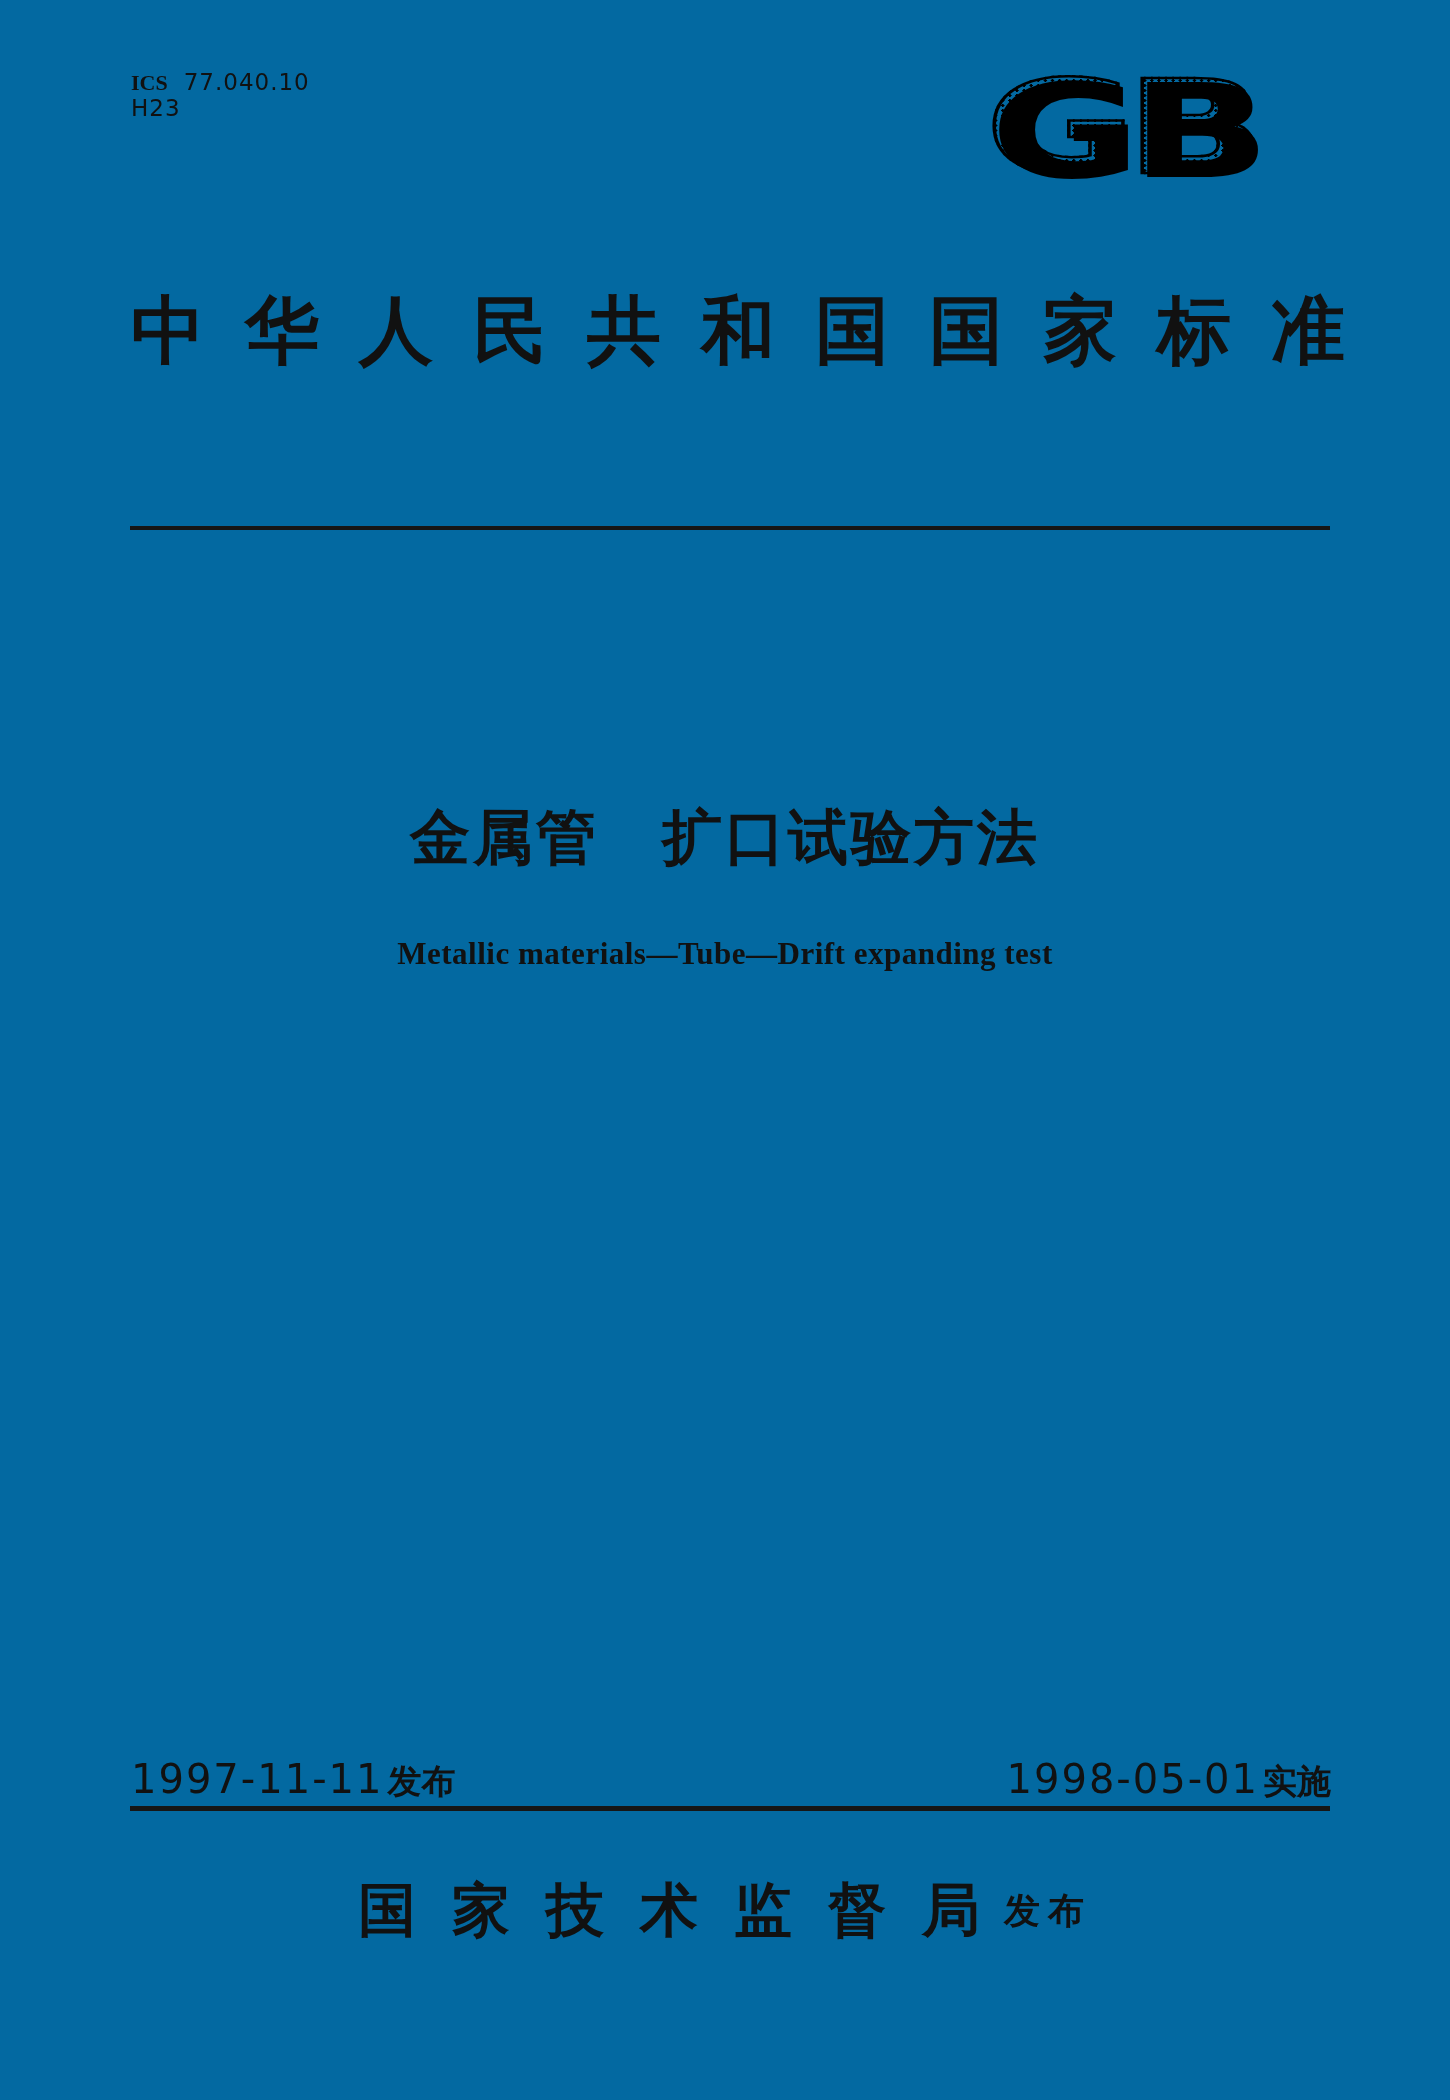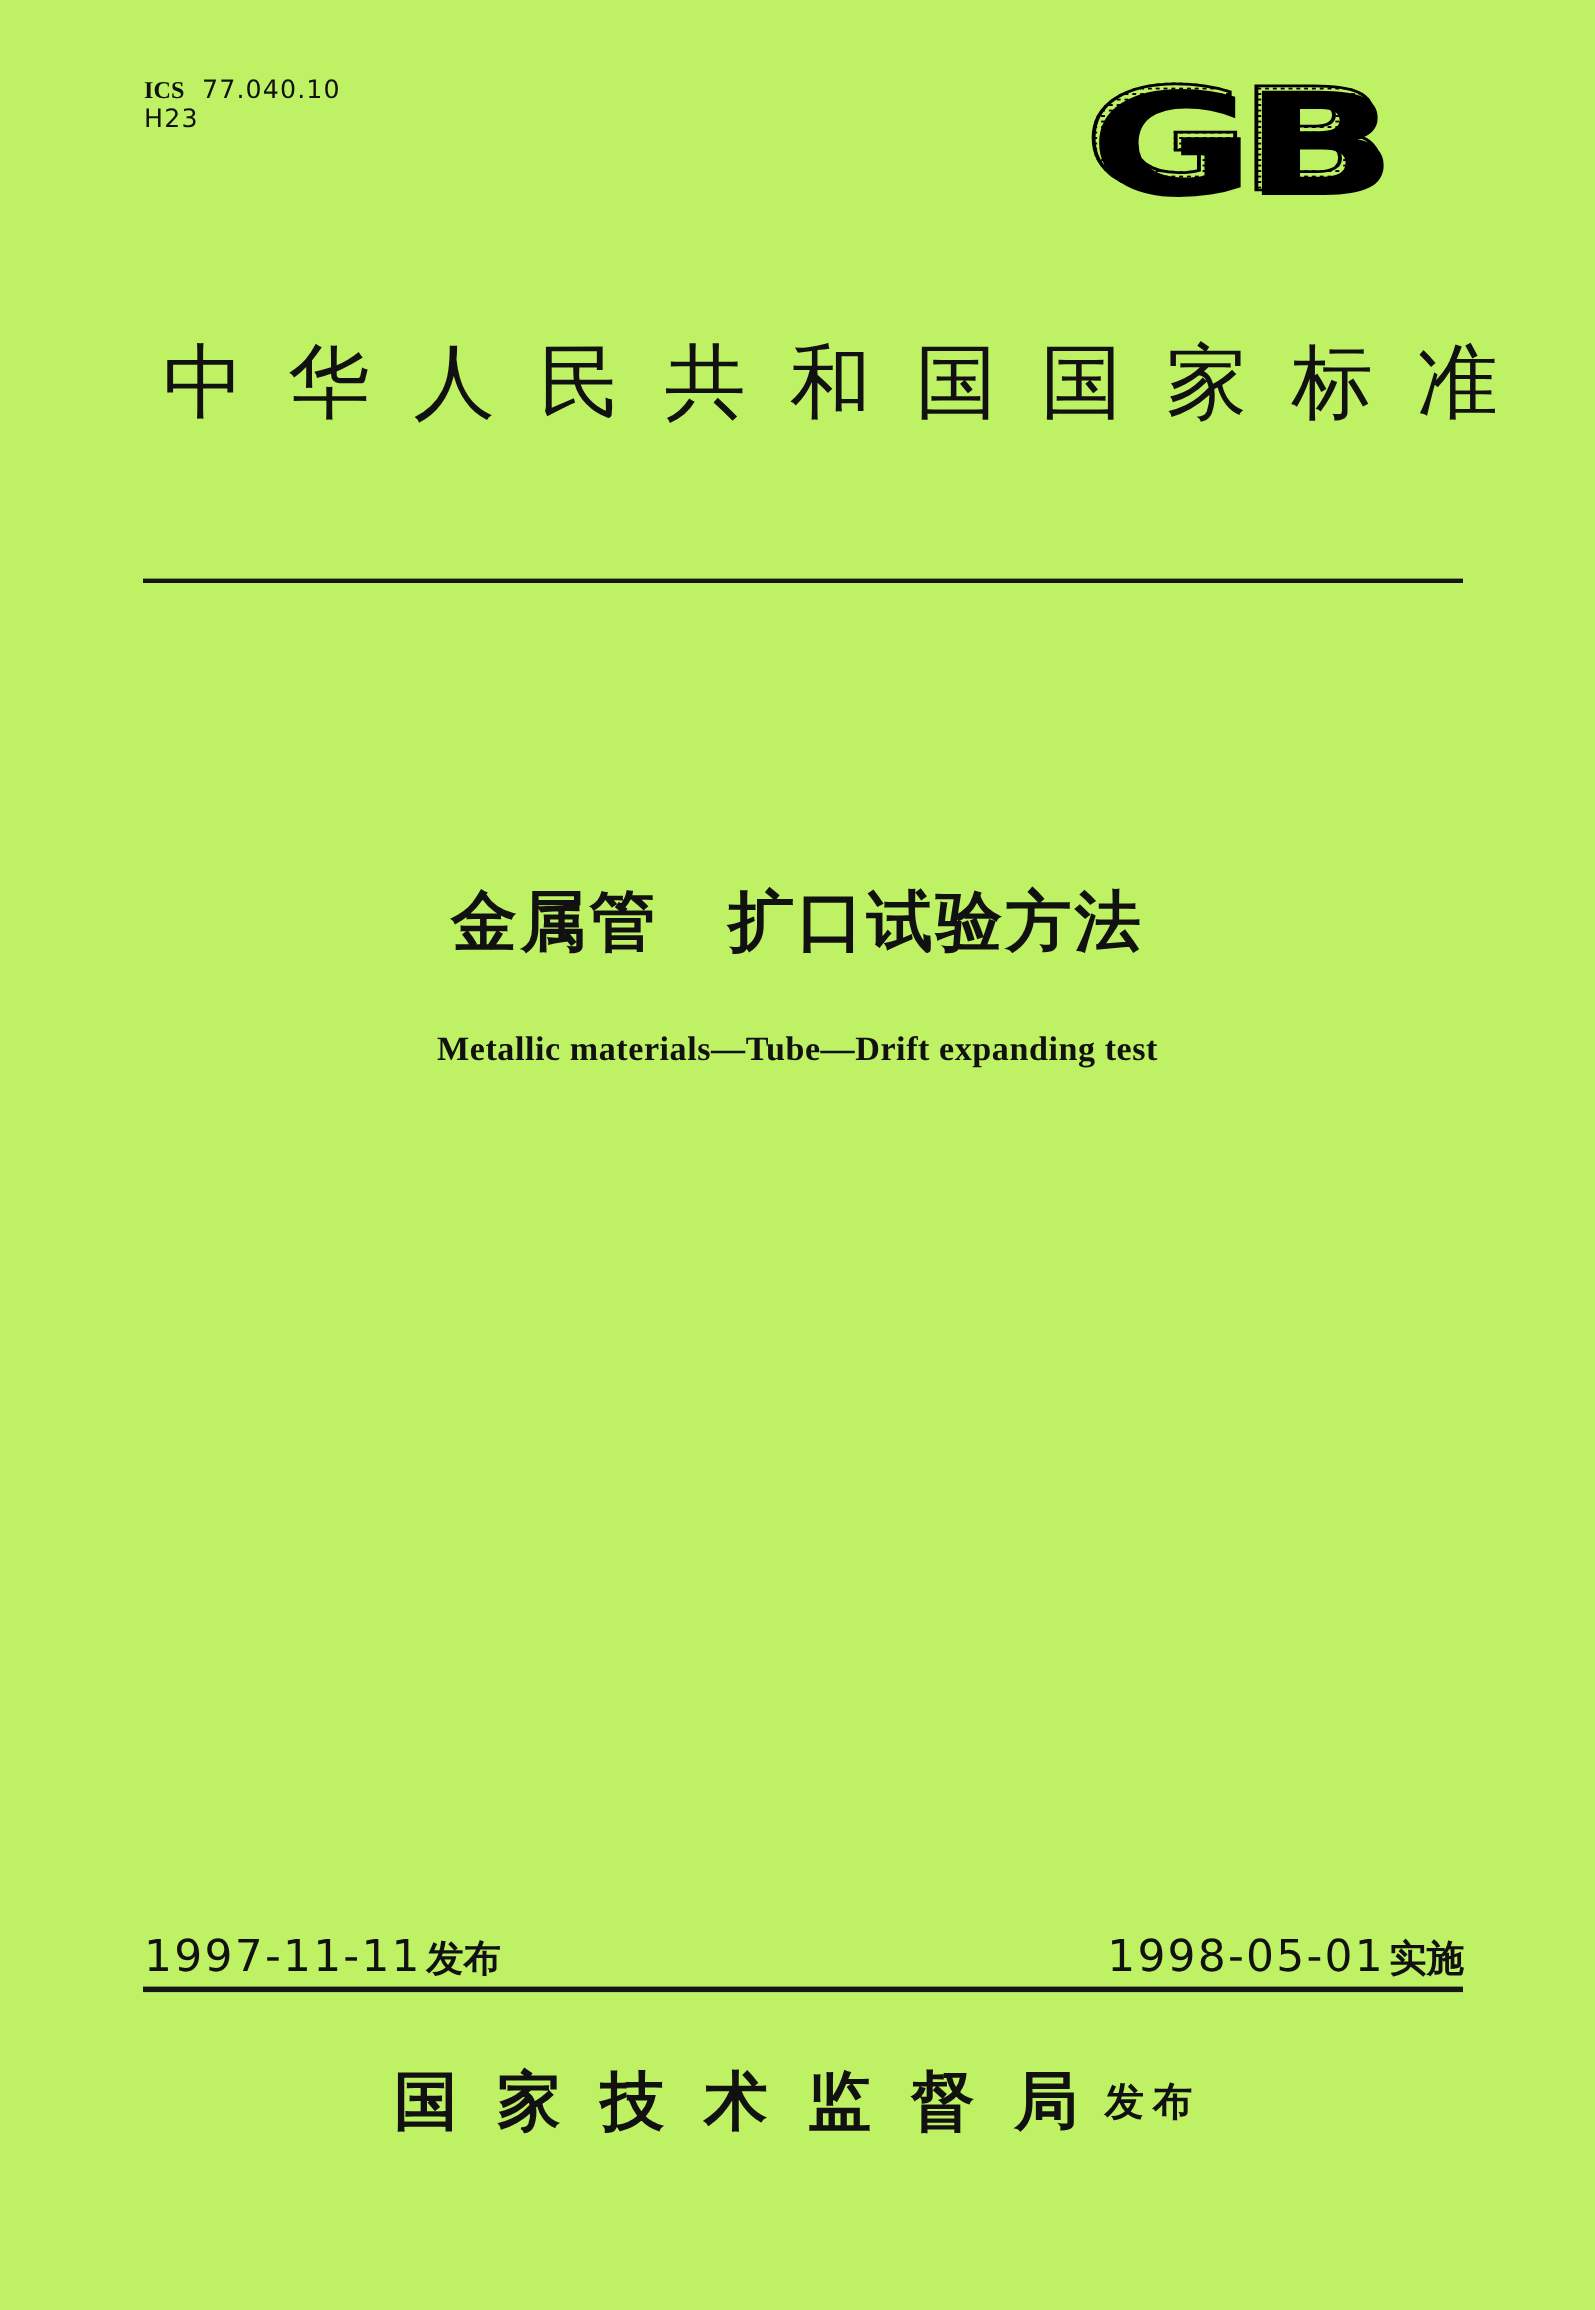--- a/index.html
+++ b/index.html
@@ -1,20 +1,20 @@
 <!DOCTYPE html>
 <html><head>
 <meta charset="utf-8">
 <style>
   html, body { margin: 0; padding: 0; background: #ffffff; }
   .page {
     position: relative;
     width: 1450px;
     height: 2100px;
-    background: #bef264;
+    background: #0369a1;
     color: #111;
     font-family: "Liberation Serif", serif;
     overflow: hidden;
   }
 
   
   .ics-block { position: absolute; left: 131px; top: 70px; line-height: 1.12; }
   .ics-label { font-family: "Liberation Serif", serif; font-weight: bold; font-size: 22px; margin-right: 16px; }
   .ics-num   { font-family: "DejaVu Sans", sans-serif; font-size: 23px; letter-spacing: 1px; }
   .class-code{ font-family: "DejaVu Sans", sans-serif; font-size: 23px; font-weight: normal; letter-spacing: 1px; }
@@ -37,23 +37,23 @@
     background-image: radial-gradient(#000 30%, rgba(0,0,0,0) 34%);
     background-size: 5px 5px;
     -webkit-background-clip: text;
     background-clip: text;
     color: transparent;
     -webkit-text-stroke: 2.5px #000;
   }
 
   
   .nat-title {
-    position: absolute; left: 131px; top: 282px; margin: 17px;
+    position: absolute; left: 131px; top: 282px; margin: 0;
     font-family: "Liberation Serif", serif;
-    font-weight: normal;
+    font-weight: bold;
     font-size: 74px;
     letter-spacing: 40px;
     white-space: nowrap;
   }
 
   
   .std-block { position: absolute; right: 180px; top: 414px; text-align: right; line-height: 1.05; }
   .std-line1 { white-space: nowrap; }
   .std-prefix { font-family: "Liberation Serif", serif; font-weight: bold; font-size: 40px; }
   .std-num { font-family: "DejaVu Sans", sans-serif; font-size: 42px; letter-spacing: 5px; }

